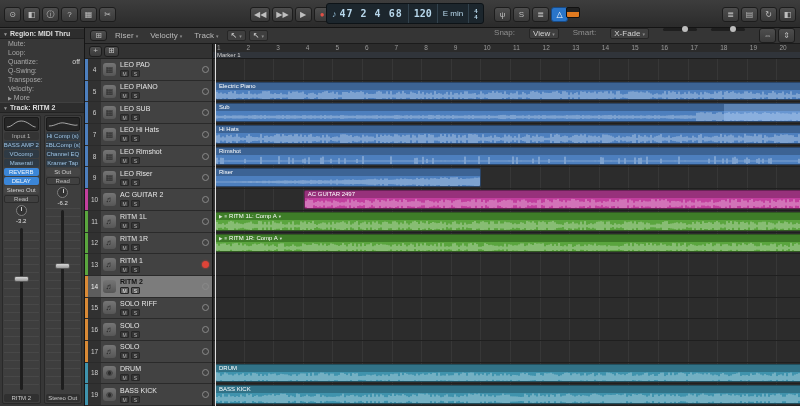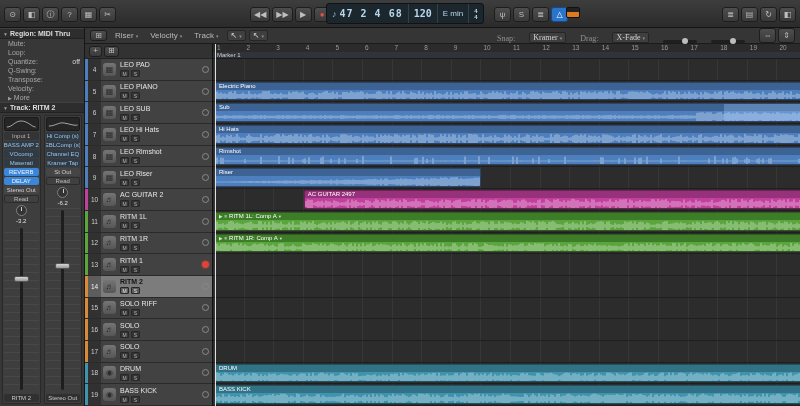--- a/index.html
+++ b/index.html
@@ -31,21 +31,21 @@
   .lcd-key{font-size:8px;}
   .lcd-sig{display:flex;flex-direction:column;align-items:center;font-size:6px;line-height:6px;font-weight:bold;}
 
   
   .arr-toolbar{position:absolute;top:28px;left:85px;right:0;height:16px;background:#353535;
                border-bottom:1px solid #1b1b1b;display:flex;align-items:center;font-size:8px;color:#b9b9b9;padding:0 5px;gap:6px;}
   .menu{display:flex;align-items:center;gap:2px;padding:0 2px;cursor:default;}
   .chev{font-size:5px;color:#8d8d8d;}
   .mini-box{display:flex;align-items:center;gap:2px;background:#3f3f3f;border:1px solid #262626;border-radius:2px;
             padding:0 3px;height:11px;color:#d2d2d2;}
-  .right-cluster{margin-left:auto;display:flex;align-items:flex-end;gap:14px;font-family:Liberation Serif, serif;}
+  .right-cluster{margin-left:auto;display:flex;align-items:flex-start;gap:14px;}
   .dim-label{color:#8f8f8f;}
   .zslider{width:34px;height:3px;background:#1f1f1f;border-radius:2px;position:relative;}
   .zslider i{position:absolute;top:-2px;left:55%;width:6px;height:6px;background:#bdbdbd;border-radius:50%;}
 
   
   .inspector{position:absolute;top:28px;left:0;width:85px;bottom:0;background:#373737;
              border-right:1px solid #161616;font-size:7px;display:flex;flex-direction:column;}
   .insp-header{height:11px;flex:none;background:#2d2d2d;border-bottom:1px solid #222;border-top:1px solid #404040;
                display:flex;align-items:center;gap:2px;padding:0 3px;color:#dedede;font-weight:bold;font-size:7px;}
   .tri{font-size:5px;color:#9a9a9a;}
@@ -195,24 +195,24 @@
           <span class="chev">▾</span>
         </span>
         <span class="mini-box">
           <span>↖</span>
           <span class="chev">▾</span>
         </span>
       </div>
     <div class="right-cluster">
       <span class="dim-label">Snap:</span>
       <span class="mini-box">
-        <span>Kramer</span>
+        <span>View</span>
         <span class="chev">▾</span>
       </span>
-      <span class="dim-label">Drag:</span>
+      <span class="dim-label">Smart:</span>
       <span class="mini-box">
         <span>X-Fade</span>
         <span class="chev">▾</span>
       </span>
       <span class="zslider">
           <i></i>
         </span>
       <span class="zslider">
           <i></i>
         </span>

